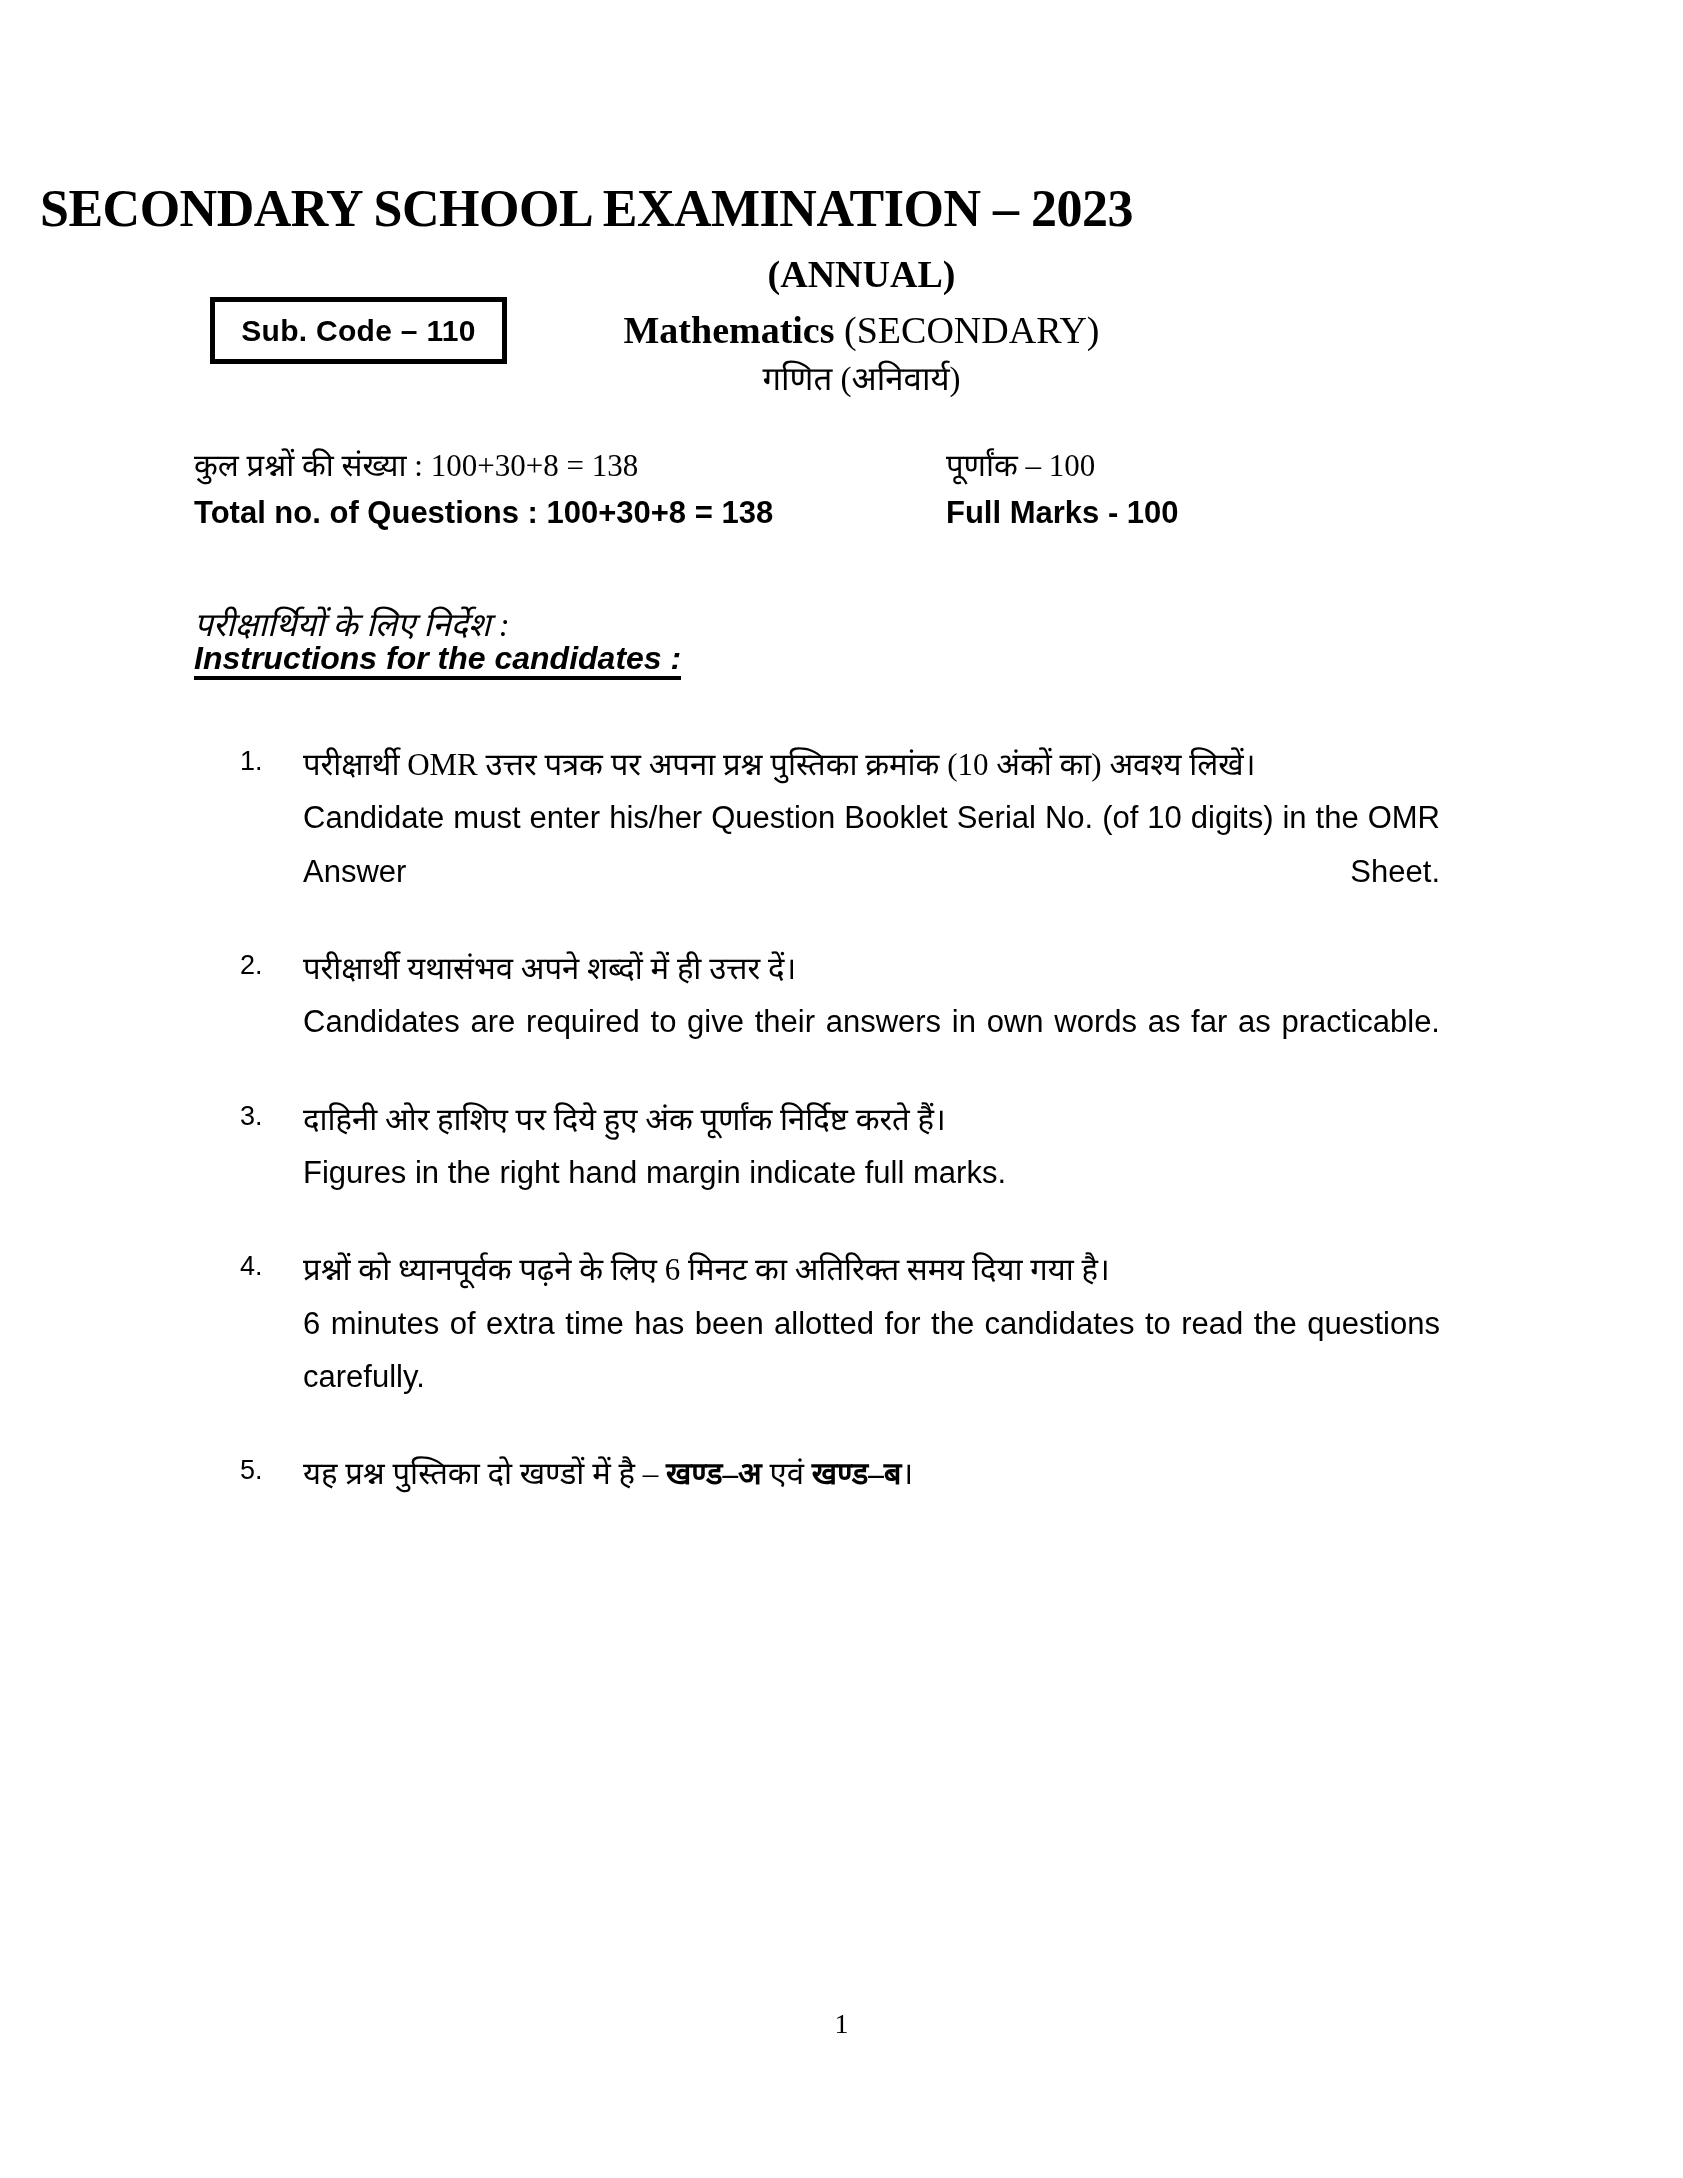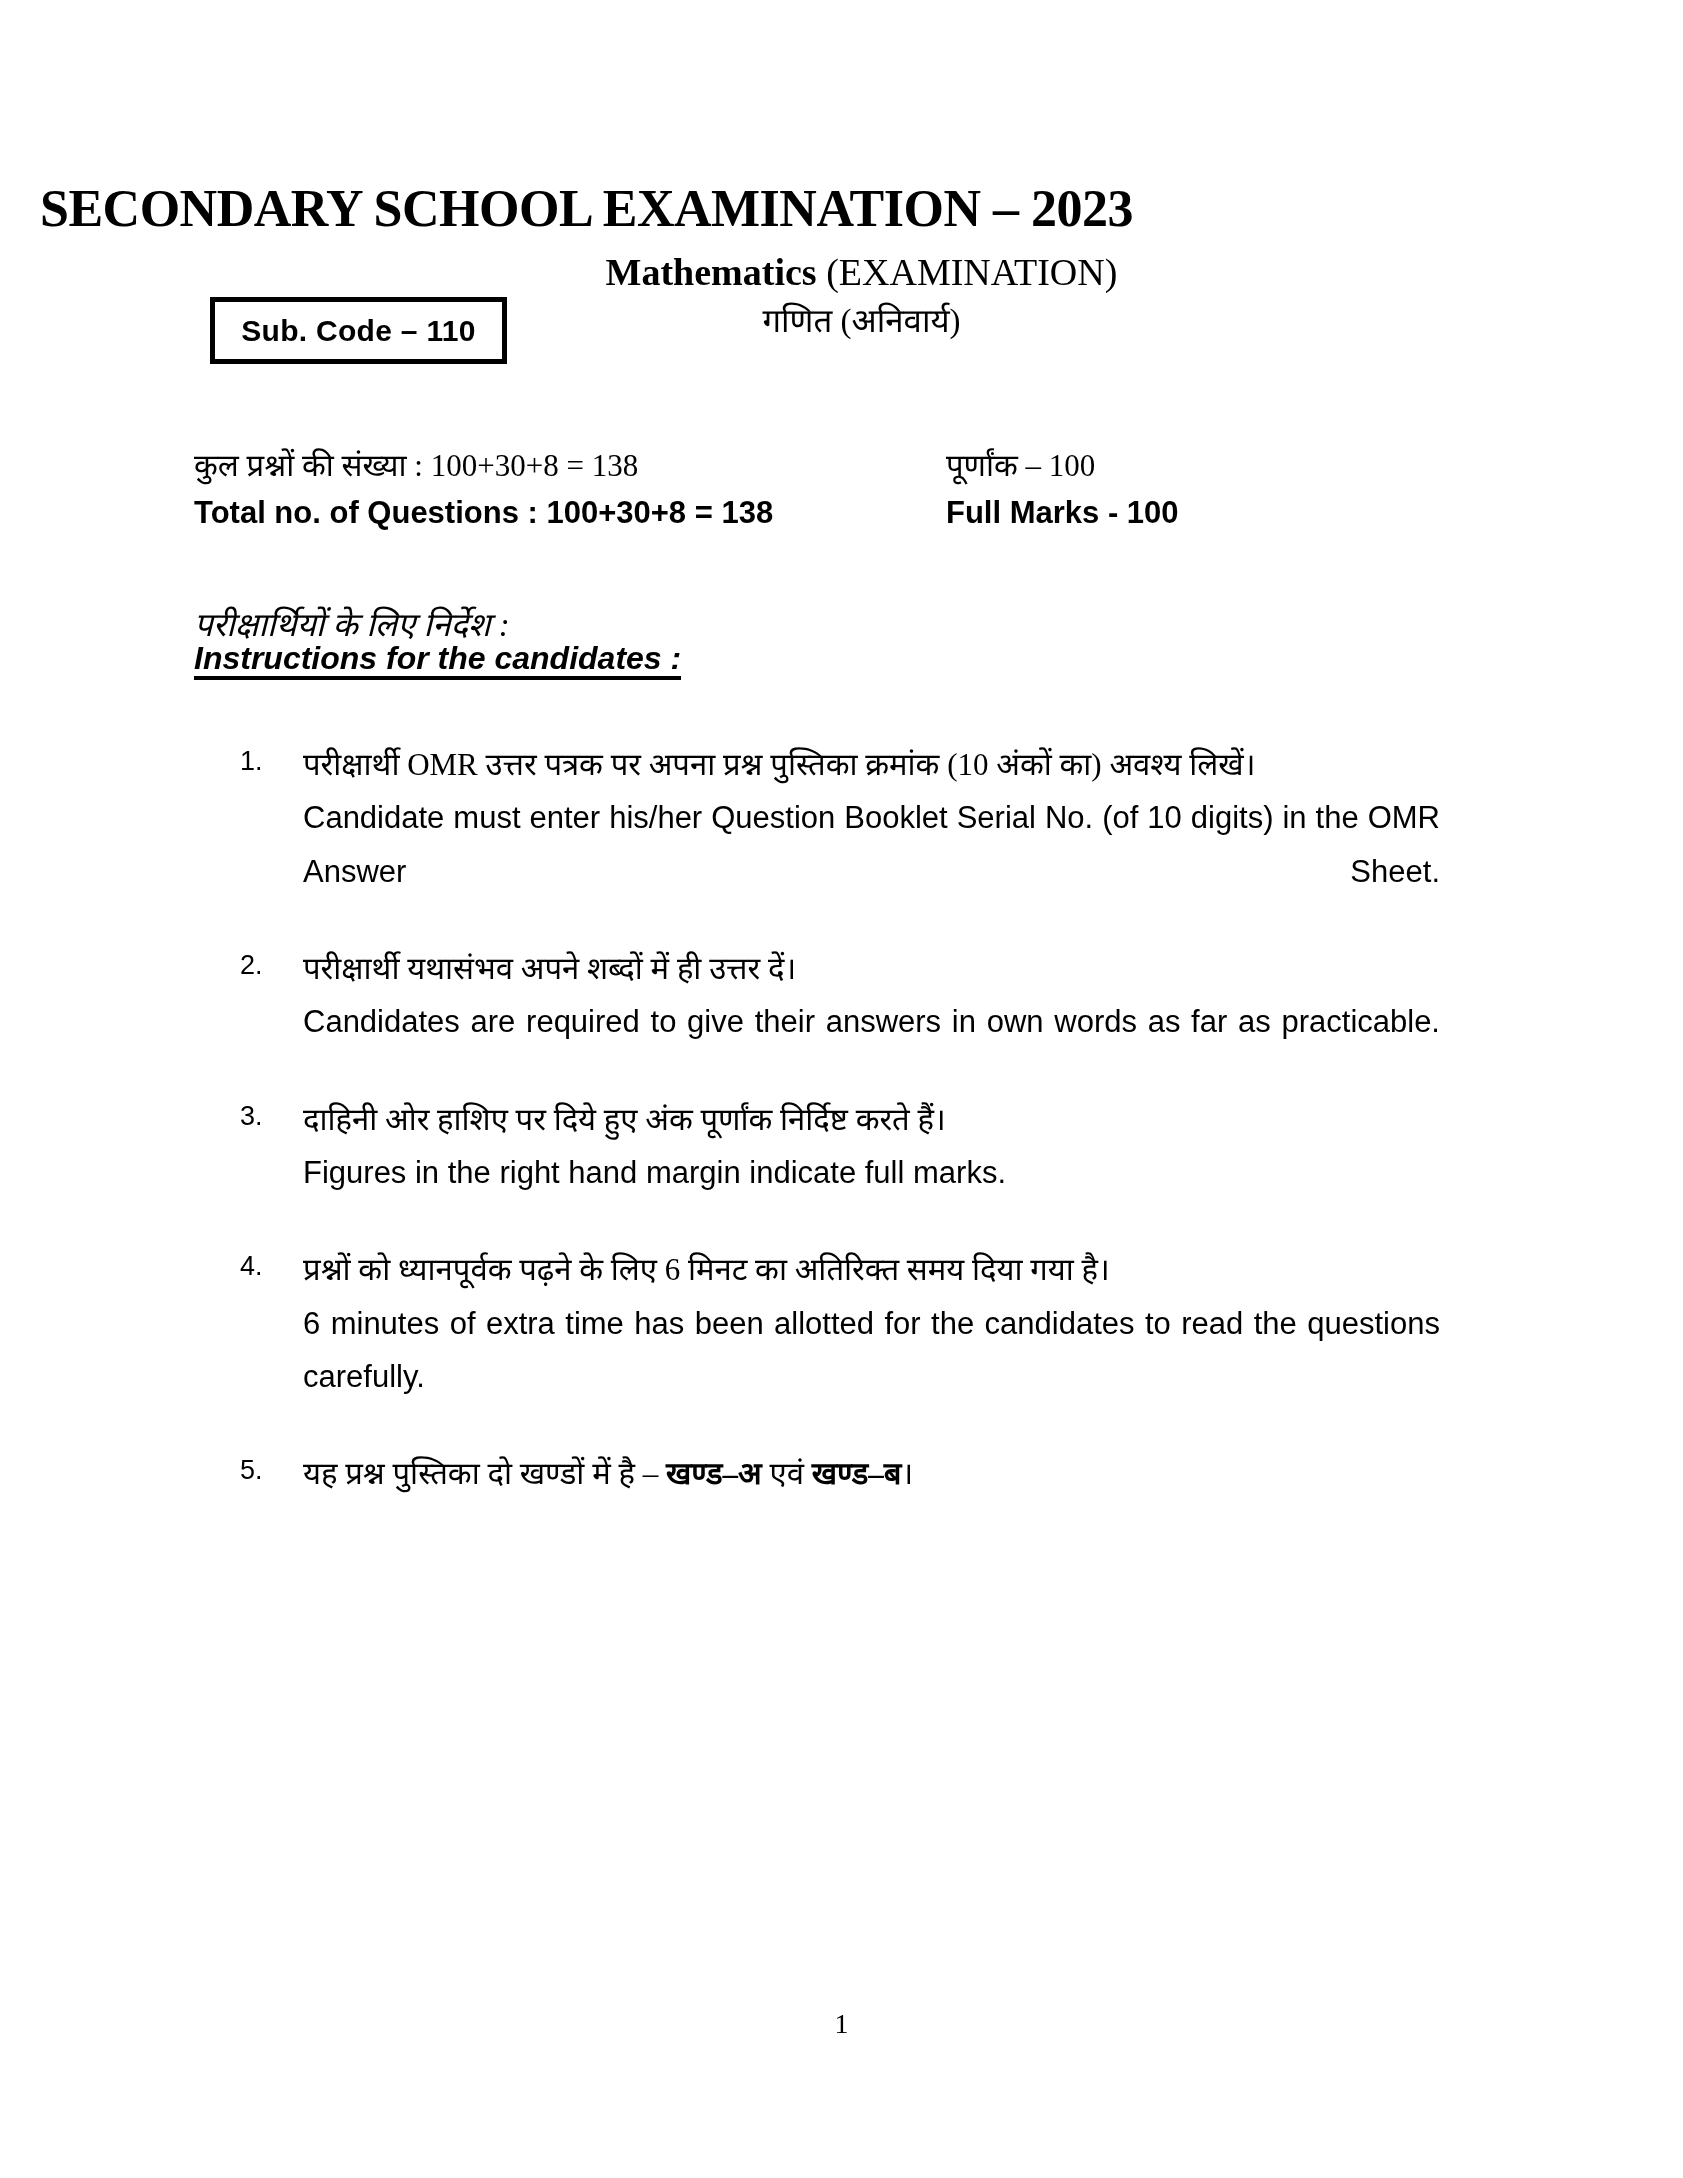--- a/index.html
+++ b/index.html
@@ -216,22 +216,23 @@
     font-size: 28px;
   }
 </style>
 </head>
 <body>
 
 <div class="page">
 
   <div class="header-zone">
     <div class="exam-title">SECONDARY SCHOOL EXAMINATION – 2023</div>
+    <div class="annual-line">(ANNUAL)</div>
     <div class="subject-line">
-      <span class="subject-bold">Mathematics</span><span> </span><span class="subject-paren">(EXAMINATION)</span>
+      <span class="subject-bold">Mathematics</span><span> </span><span class="subject-paren">(SECONDARY)</span>
     </div>
     <div class="subject-hindi">गणित (अनिवार्य)</div>
   </div>
 
   <div class="subcode-box">
     <span class="subcode-text">Sub. Code – 110</span>
   </div>
 
   <div class="totals">
     <div class="totals-row">

